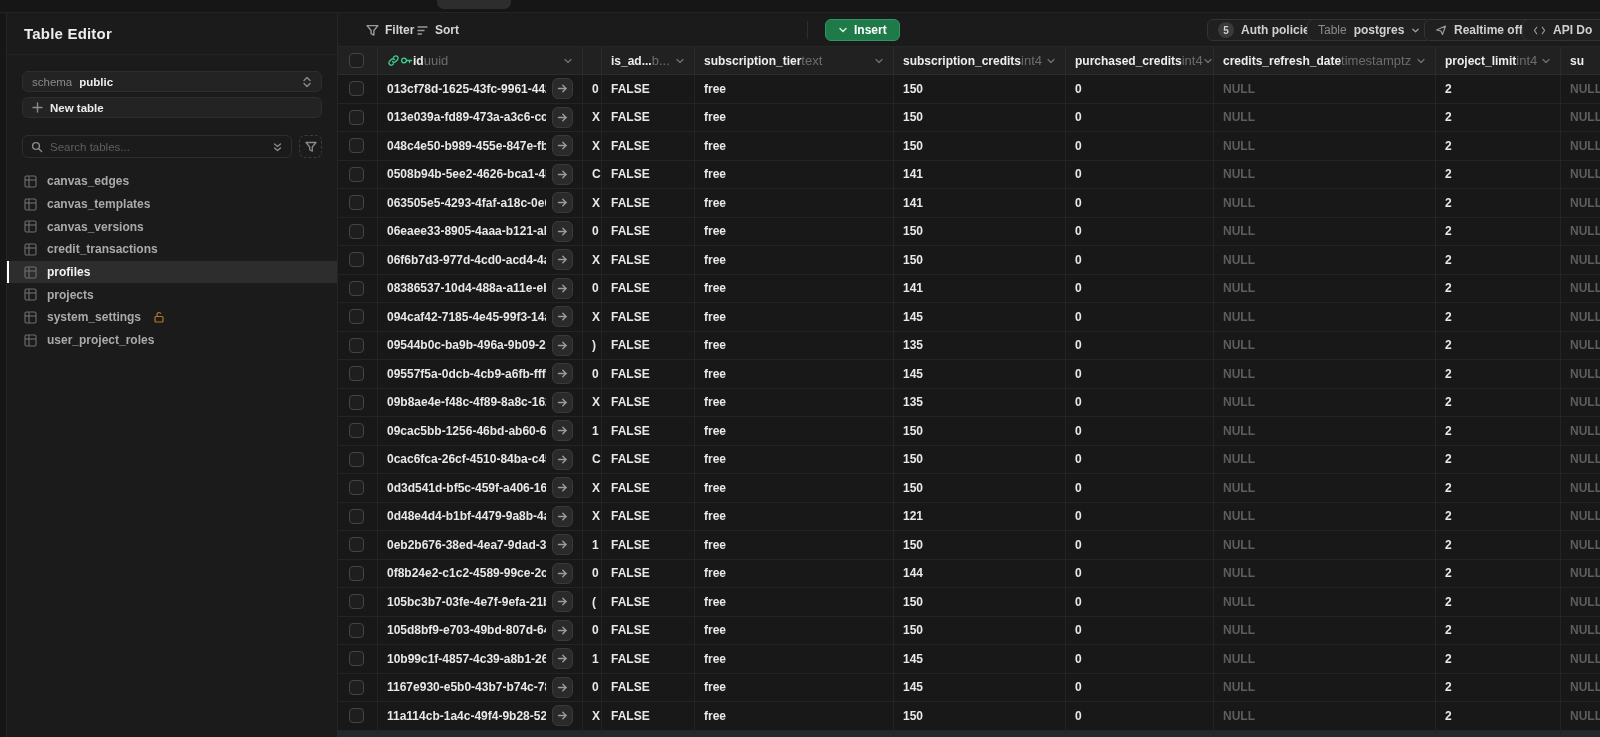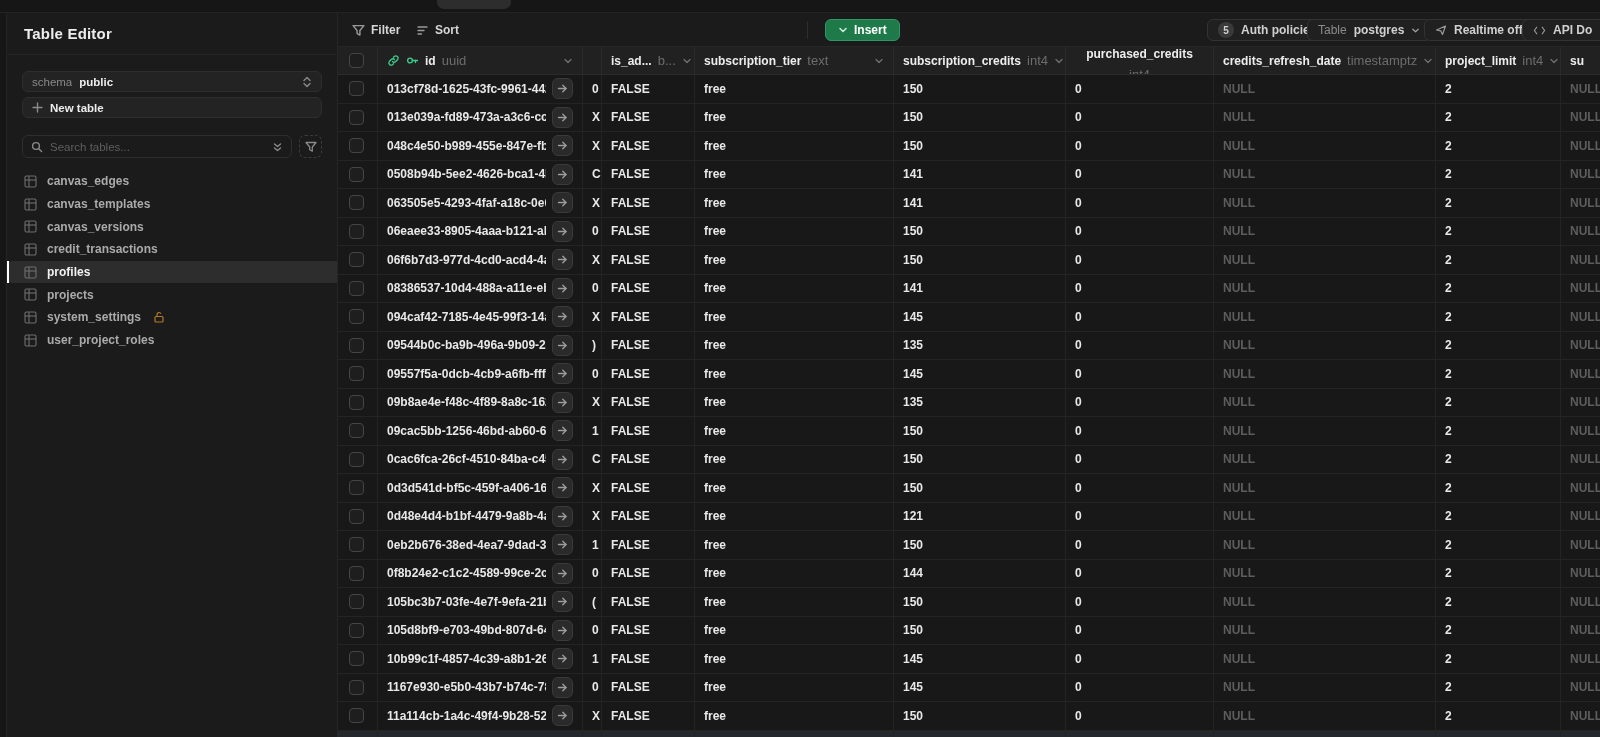--- a/index.html
+++ b/index.html
@@ -61,21 +61,21 @@
   .tb-pill { position:absolute; top:6px; height:22px; border:1px solid #333333;
     background:#202020; border-radius:6px; display:flex; align-items:center; gap:7px;
     padding:0 10px; font-size:12px; font-weight:700; color:#d0d0d0; cursor:pointer; }
   .badge { min-width:16px; height:16px; border-radius:8px; background:#3a3a3a;
     color:#cfcfcf; font-size:10px; font-weight:700; display:flex; align-items:center;
     justify-content:center; padding:0 4px; }
 
   
   #grid { position:absolute; left:338px; top:47px; right:0; bottom:0; overflow:hidden; }
   #grid-header { display:flex; height:28px; background:#212121; border-bottom:1px solid #2b2b2b; }
-  .hcell { display:flex; align-items:center; gap:6px; padding:0 9px;
+  .hcell { display:flex; align-items:center; padding:0 9px;
     border-right:1px solid #2b2b2b; flex-shrink:0; overflow:hidden; white-space:nowrap; }
   .hname { font-size:12px; font-weight:700; color:#ededed; }
   .htype { font-size:13px; color:#6d6d6d; }
   .hchev { margin-left:auto; color:#6d6d6d; flex-shrink:0; }
   .hicon { color:#3ecf8e; flex-shrink:0; }
   .grow { display:flex; height:28.5px; background:#181818; border-bottom:1px solid #242424; }
   .cell { display:flex; align-items:center; padding:0 9px; border-right:1px solid #242424;
     flex-shrink:0; overflow:hidden; white-space:nowrap;
     font-size:12px; font-weight:700; color:#e8e8e8; }
   .cell.null-val { color:#5d5d5d; }
@@ -232,21 +232,21 @@
             <line x1="1" y1="5" x2="12" y2="5"></line>
             <line x1="5" y1="1" x2="5" y2="12"></line>
           </svg>
         </span>
         <span>user_project_roles</span>
       </div>
     </div>
 </div>
 
 <div id="toolbar">
-  <div class="tb-btn" style="left:6px;">
+  <div class="tb-btn" style="left:20px;">
     <span class="tb-icon">
       <svg width="13" height="13" viewBox="0 0 12 12" fill="none" stroke="currentColor" stroke-width="1.3" stroke-linejoin="round">
           <path d="M1 1.5 H11 L7.3 6 V10.2 L4.7 8.8 V6 Z"></path>
         </svg>
     </span>
     <span>Filter</span>
   </div>
   <div class="tb-btn" style="left:70px;">
     <span class="tb-icon">
       <svg width="13" height="13" viewBox="0 0 13 13" fill="none" stroke="currentColor" stroke-width="1.3" stroke-linecap="round">
@@ -347,21 +347,21 @@
       </div>
       <div class="hcell" style="width: 172px;">
         <span class="hname">subscription_credits</span>
         <span class="htype">int4</span>
         <span class="hchev">
           <svg width="10" height="10" viewBox="0 0 10 10" fill="none" stroke="currentColor" stroke-width="1.4" stroke-linecap="round" stroke-linejoin="round">
             <polyline points="2,3.5 5,6.5 8,3.5"></polyline>
           </svg>
         </span>
       </div>
-      <div class="hcell" style="width: 148px; flex-direction: column;">
+      <div class="hcell" style="width: 148px;">
         <span class="hname">purchased_credits</span>
         <span class="htype">int4</span>
         <span class="hchev">
           <svg width="10" height="10" viewBox="0 0 10 10" fill="none" stroke="currentColor" stroke-width="1.4" stroke-linecap="round" stroke-linejoin="round">
             <polyline points="2,3.5 5,6.5 8,3.5"></polyline>
           </svg>
         </span>
       </div>
       <div class="hcell" style="width: 222px;">
         <span class="hname">credits_refresh_date</span>

